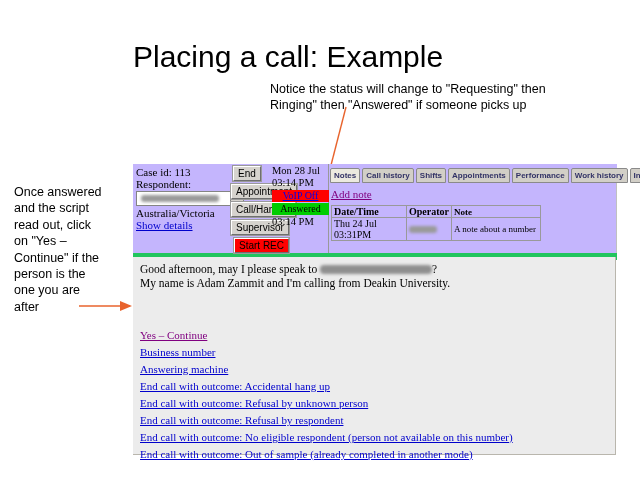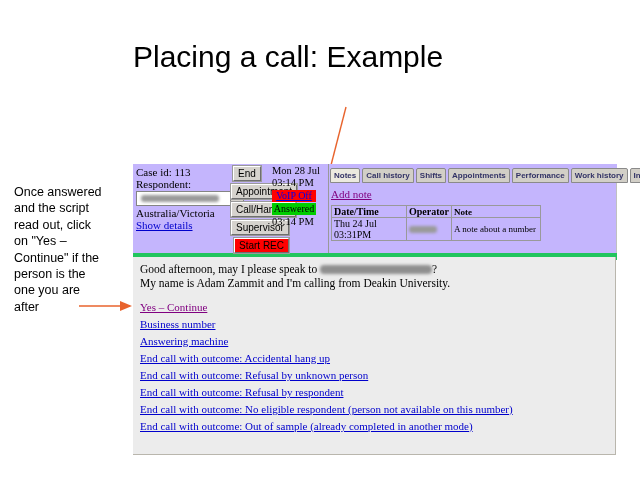--- a/index.html
+++ b/index.html
@@ -27,31 +27,31 @@
   .case-line{margin:0 0 1px 0;line-height:11px;}
   .respondent-select{position:relative;width:106px;height:13px;background:#fff;
                      border:1px solid #848484;margin:1px 0 2px 0;}
   .select-blur{position:absolute;left:4px;top:3px;width:78px;height:7px;background:#9a9a9a;
                border-radius:3px;filter:blur(1.5px);}
   .select-btn{position:absolute;right:0;top:0;width:12px;height:13px;background:#d6d3ce;
               border-left:1px solid #848484;font-size:6px;line-height:13px;text-align:center;
               color:#000;font-family:"Liberation Sans",sans-serif;}
   .link{text-decoration:underline;cursor:pointer;}
   .blue{color:#0000cc;}
-  .purple{color:#800080;}
+  .purple{color:#800080;margin-top:28px;}
 
   .btn-col{position:absolute;left:98px;top:2px;width:58px;}
   .app-btn{display:block;font-family:"Liberation Sans",sans-serif;font-size:10px;
            color:#000;background:#d6d3ce;border:1px solid;border-color:#fff #6f6f6f #6f6f6f #fff;
            outline:1px solid #9a9a9a;padding:1px 4px;margin:0 6px 3px 0;white-space:nowrap;cursor:pointer;}
   .app-btn.end{margin-left:2px;}
   .app-btn.rec{background:#ff0000;margin-left:3px;}
 
   .status-col{position:absolute;left:139px;top:1px;width:52px;font-size:10.5px;line-height:12px;color:#000;}
-  .status-box{width:44px;text-align:center;font-size:10px;line-height:12px;margin:1px 0;}
+  .status-box{width:57px;text-align:center;font-size:10px;line-height:12px;margin:1px 0;}
   .voip{background:#ff0000;}
   .voip span{color:#0000ee;text-decoration:underline;cursor:pointer;}
   .answered{background:#00cc00;color:#000;}
 
   .tabs{position:absolute;left:197px;top:4px;display:flex;gap:2px;align-items:flex-end;}
   .tab{font-family:"Liberation Sans",sans-serif;font-size:8px;font-weight:bold;color:#333366;
        background:#d2cfc7;border:1px solid #8a8a8a;border-radius:2px 2px 0 0;
        padding:2px 3px;white-space:nowrap;cursor:pointer;}
   .tab.active{background:#eceadf;}
 
@@ -72,20 +72,22 @@
   .script-links{position:absolute;left:7px;top:45px;}
   .script-link{display:block;font-size:11px;line-height:10px;margin-bottom:7px;
                text-decoration:underline;white-space:nowrap;cursor:pointer;}
 </style>
 </head>
 <body>
 
 <div class="slide">
 
   <div class="slide-title">Placing a call: Example</div>
+  <div class="annot-top">Notice the status will change to "Requesting" then
+Ringing" then "Answered" if someone picks up</div>
   <div class="annot-left">Once answered
 and the script
 read out, click
 on "Yes –
 Continue" if the
 person is the
 one you are
 after</div>
 
   <svg class="arrow-overlay" viewBox="0 0 640 480">

